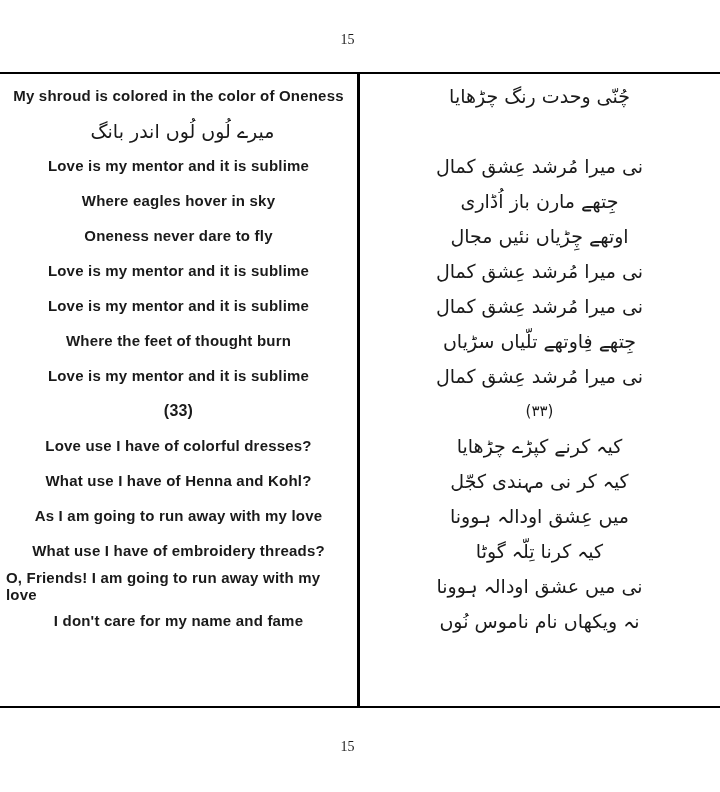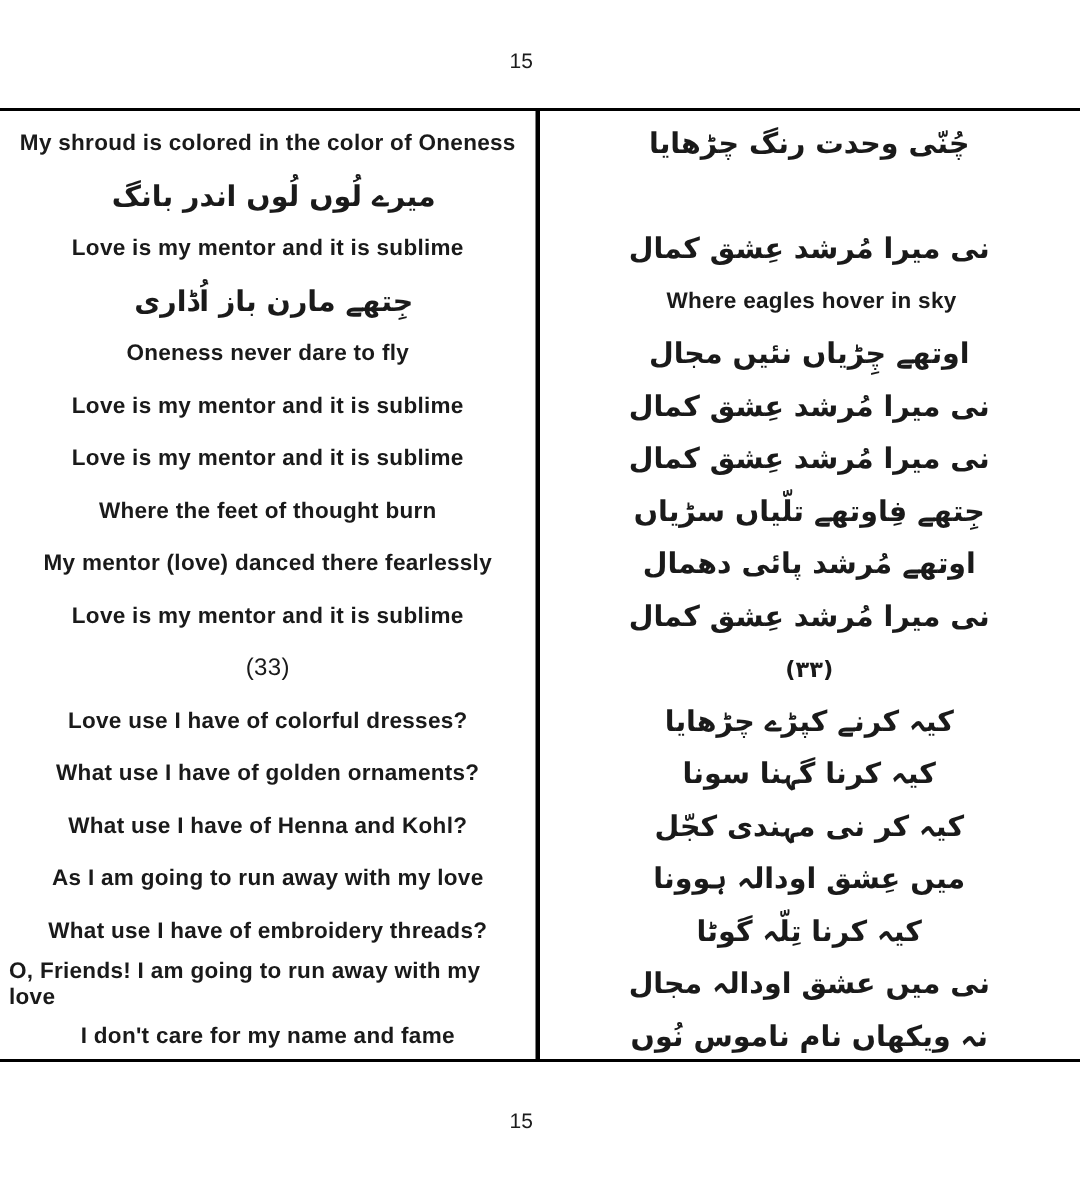--- a/index.html
+++ b/index.html
@@ -9,21 +9,21 @@
     background: #ffffff;
     font-family: "Liberation Sans", sans-serif;
     overflow: hidden;
     position: relative;
   }
   .page-number {
     position: absolute;
     left: 0;
     width: 695px;
     text-align: center;
-    font-family: Liberation Sans, sans-serif;
+    font-family: Liberation Serif, serif;
     font-size: 14px;
     color: #1c1c1c;
   }
   .page-number.top { top: 32px; }
   .page-number.bottom { top: 739px; }
 
   .poem-table {
     position: absolute;
     top: 72px;
     left: 0;
@@ -50,40 +50,39 @@
   .verse-row {
     display: flex;
     height: 35px;
     align-items: center;
   }
   .cell {
     display: flex;
     align-items: center;
     justify-content: center;
     height: 100%;
-    font-weight: bold;
   }
   .cell.en {
     width: 357px;
     font-size: 15px;
     font-weight: 600;
     letter-spacing: 0.2px;
     color: #1a1a1a;
     padding: 0 6px;
   }
   .cell.ur {
     width: 360px;
     margin-left: 2.5px;
     direction: rtl;
     font-family: "DejaVu Sans", sans-serif;
     font-size: 19px;
     color: #1a1a1a;
     padding: 0 14px;
   }
-  .verse-row.heading .cell.en { font-weight: 400; font-size: 16px; }
+  .verse-row.heading .cell.en { font-weight: 700; font-size: 16px; }
   .verse-row.heading .cell.ur { font-size: 15px; }
 </style>
 </head>
 <body>
 
 <div class="page-number top">15</div>
 
 <div class="poem-table">
   <div class="rows-wrap">
 
@@ -92,74 +91,66 @@
       <div class="cell ur">چُنّی وحدت رنگ چڑھایا</div>
     </div>
     <div class="verse-row">
       <div class="cell ur">میرے لُوں لُوں اندر بانگ</div>
     </div>
     <div class="verse-row">
       <div class="cell en">Love is my mentor and it is sublime</div>
       <div class="cell ur">نی میرا مُرشد عِشق کمال</div>
     </div>
     <div class="verse-row">
+      <div class="cell en">Where eagles hover in sky</div>
       <div class="cell ur">جِتھے مارن باز اُڈاری</div>
-      <div class="cell en">Where eagles hover in sky</div>
     </div>
     <div class="verse-row">
       <div class="cell en">Oneness never dare to fly</div>
       <div class="cell ur">اوتھے چِڑیاں نئیں مجال</div>
     </div>
     <div class="verse-row">
       <div class="cell en">Love is my mentor and it is sublime</div>
       <div class="cell ur">نی میرا مُرشد عِشق کمال</div>
     </div>
     <div class="verse-row">
       <div class="cell en">Love is my mentor and it is sublime</div>
       <div class="cell ur">نی میرا مُرشد عِشق کمال</div>
     </div>
     <div class="verse-row">
       <div class="cell en">Where the feet of thought burn</div>
       <div class="cell ur">جِتھے فِاوتھے تلّیاں سڑیاں</div>
     </div>
     <div class="verse-row">
-      <div class="cell en">My mentor (love) danced there fearlessly</div>
-      <div class="cell ur">اوتھے مُرشد پائی دھمال</div>
-    </div>
-    <div class="verse-row">
       <div class="cell en">Love is my mentor and it is sublime</div>
       <div class="cell ur">نی میرا مُرشد عِشق کمال</div>
     </div>
     <div class="verse-row heading">
       <div class="cell en">(33)</div>
       <div class="cell ur">(۳۳)</div>
     </div>
     <div class="verse-row">
       <div class="cell en">Love use I have of colorful dresses?</div>
       <div class="cell ur">کیہ کرنے کپڑے چڑھایا</div>
-    </div>
-    <div class="verse-row">
-      <div class="cell en">What use I have of golden ornaments?</div>
-      <div class="cell ur">کیہ کرنا گہنا سونا</div>
     </div>
     <div class="verse-row">
       <div class="cell en">What use I have of Henna and Kohl?</div>
       <div class="cell ur">کیہ کر نی مہندی کجّل</div>
     </div>
     <div class="verse-row">
       <div class="cell en">As I am going to run away with my love</div>
       <div class="cell ur">میں عِشق اودالہ ہوونا</div>
     </div>
     <div class="verse-row">
       <div class="cell en">What use I have of embroidery threads?</div>
       <div class="cell ur">کیہ کرنا تِلّہ گوٹا</div>
     </div>
     <div class="verse-row">
       <div class="cell en">O, Friends! I am going to run away with my love</div>
-      <div class="cell ur">نی میں عشق اودالہ مجال</div>
+      <div class="cell ur">نی میں عشق اودالہ ہوونا</div>
     </div>
     <div class="verse-row">
       <div class="cell en">I don't care for my name and fame</div>
       <div class="cell ur">نہ ویکھاں نام ناموس نُوں</div>
     </div>
 
   </div>
   <div class="column-divider"></div>
 </div>
 

